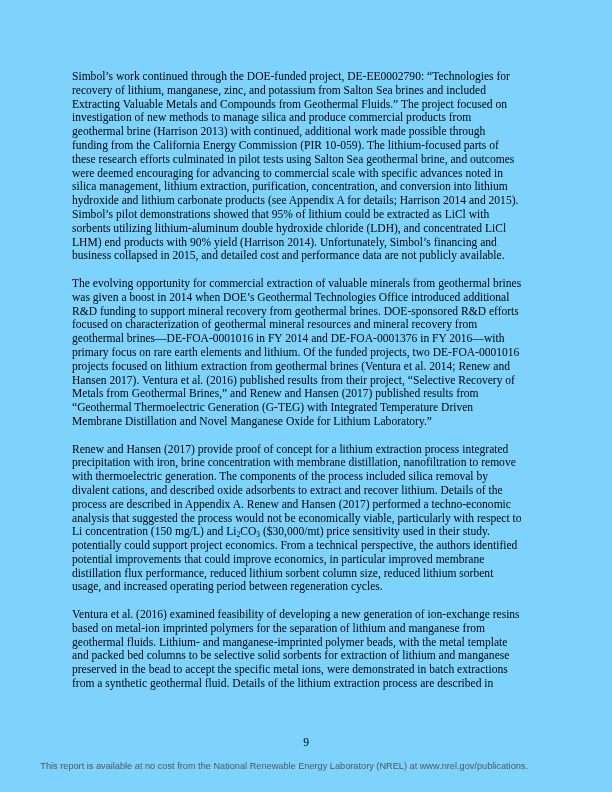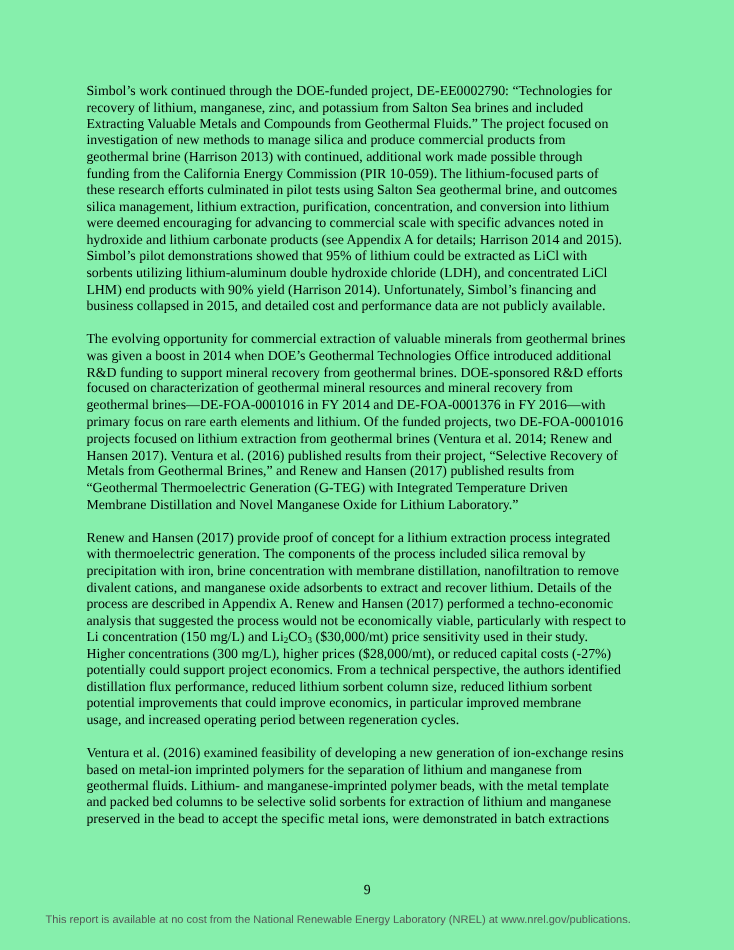--- a/index.html
+++ b/index.html
@@ -1,50 +1,50 @@
 <!DOCTYPE html>
 <html><head>
 <meta charset="utf-8">
 <style>
   html, body { margin: 0; padding: 0; background: #ffffff; }
   body { width: 612px; height: 792px; position: relative; overflow: hidden; }
-  .page { position: absolute; left: 0; top: 0; width: 612px; height: 792px; background: #86efac; }
+  .page { position: absolute; left: 0; top: 0; width: 612px; height: 792px; background: #7dd3fc; }
   .body-text {
     position: absolute; left: 72px; top: 70px; width: 470px;
     font-family: "Liberation Serif", "DejaVu Serif", serif;
     font-size: 11.55px; line-height: 13.8px; color: #000;
   }
   .body-text p { margin: 0 0 13.8px 0; white-space: nowrap; }
   .body-text .ln { display: block; white-space: nowrap; }
   sub { font-size: 7.5px; vertical-align: -1.5px; line-height: 0; }
   .page-number {
     position: absolute; left: 0; width: 612px; top: 736px; text-align: center;
     font-family: "Liberation Serif", "DejaVu Serif", serif; font-size: 11.5px; color: #000;
   }
   .footer {
-    position: absolute; left: 0; width: 528px; top: 761px; text-align: left;
-    font-family: "Liberation Sans", "DejaVu Sans", sans-serif; font-size: 9.2px; color: #555; padding-left: 38px;
+    position: absolute; left: 0; width: 528px; top: 761px; text-align: right;
+    font-family: "Liberation Sans", "DejaVu Sans", sans-serif; font-size: 9.2px; color: #555;
   }
 </style>
 </head>
 <body>
 
 <div class="page">
   <div class="body-text">
 
     <p>
       <span class="ln">Simbol’s work continued through the DOE-funded project, DE-EE0002790: “Technologies for</span>
       <span class="ln">recovery of lithium, manganese, zinc, and potassium from Salton Sea brines and included</span>
       <span class="ln">Extracting Valuable Metals and Compounds from Geothermal Fluids.” The project focused on</span>
       <span class="ln">investigation of new methods to manage silica and produce commercial products from</span>
       <span class="ln">geothermal brine (Harrison 2013) with continued, additional work made possible through</span>
       <span class="ln">funding from the California Energy Commission (PIR 10-059). The lithium-focused parts of</span>
       <span class="ln">these research efforts culminated in pilot tests using Salton Sea geothermal brine, and outcomes</span>
+      <span class="ln">were deemed encouraging for advancing to commercial scale with specific advances noted in</span>
       <span class="ln">silica management, lithium extraction, purification, concentration, and conversion into lithium</span>
-      <span class="ln">were deemed encouraging for advancing to commercial scale with specific advances noted in</span>
       <span class="ln">hydroxide and lithium carbonate products (see Appendix A for details; Harrison 2014 and 2015).</span>
       <span class="ln">Simbol’s pilot demonstrations showed that 95% of lithium could be extracted as LiCl with</span>
       <span class="ln">sorbents utilizing lithium-aluminum double hydroxide chloride (LDH), and concentrated LiCl</span>
       <span class="ln">LHM) end products with 90% yield (Harrison 2014). Unfortunately, Simbol’s financing and</span>
       <span class="ln">business collapsed in 2015, and detailed cost and performance data are not publicly available.</span>
     </p>
 
     <p>
       <span class="ln">The evolving opportunity for commercial extraction of valuable minerals from geothermal brines</span>
       <span class="ln">was given a boost in 2014 when DOE’s Geothermal Technologies Office introduced additional</span>
@@ -54,37 +54,37 @@
       <span class="ln">primary focus on rare earth elements and lithium. Of the funded projects, two DE-FOA-0001016</span>
       <span class="ln">projects focused on lithium extraction from geothermal brines (Ventura et al. 2014; Renew and</span>
       <span class="ln">Hansen 2017). Ventura et al. (2016) published results from their project, “Selective Recovery of</span>
       <span class="ln">Metals from Geothermal Brines,” and Renew and Hansen (2017) published results from</span>
       <span class="ln">“Geothermal Thermoelectric Generation (G-TEG) with Integrated Temperature Driven</span>
       <span class="ln">Membrane Distillation and Novel Manganese Oxide for Lithium Laboratory.”</span>
     </p>
 
     <p>
       <span class="ln">Renew and Hansen (2017) provide proof of concept for a lithium extraction process integrated</span>
+      <span class="ln">precipitation with iron, brine concentration with membrane distillation, nanofiltration to remove</span>
       <span class="ln">with thermoelectric generation. The components of the process included silica removal by</span>
-      <span class="ln">precipitation with iron, brine concentration with membrane distillation, nanofiltration to remove</span>
-      <span class="ln">divalent cations, and manganese oxide adsorbents to extract and recover lithium. Details of the</span>
+      <span class="ln">divalent cations, and described oxide adsorbents to extract and recover lithium. Details of the</span>
       <span class="ln">process are described in Appendix A. Renew and Hansen (2017) performed a techno-economic</span>
       <span class="ln">analysis that suggested the process would not be economically viable, particularly with respect to</span>
       <span class="ln"><span>Li concentration (150 mg/L) and Li</span><sub>2</sub><span>CO</span><sub>3</sub><span> ($30,000/mt) price sensitivity used in their study.</span></span>
-      <span class="ln">Higher concentrations (300 mg/L), higher prices ($28,000/mt), or reduced capital costs (-27%)</span>
       <span class="ln">potentially could support project economics. From a technical perspective, the authors identified</span>
+      <span class="ln">potential improvements that could improve economics, in particular improved membrane</span>
       <span class="ln">distillation flux performance, reduced lithium sorbent column size, reduced lithium sorbent</span>
-      <span class="ln">potential improvements that could improve economics, in particular improved membrane</span>
       <span class="ln">usage, and increased operating period between regeneration cycles.</span>
     </p>
 
     <p>
       <span class="ln">Ventura et al. (2016) examined feasibility of developing a new generation of ion-exchange resins</span>
       <span class="ln">based on metal-ion imprinted polymers for the separation of lithium and manganese from</span>
       <span class="ln">geothermal fluids. Lithium- and manganese-imprinted polymer beads, with the metal template</span>
       <span class="ln">and packed bed columns to be selective solid sorbents for extraction of lithium and manganese</span>
       <span class="ln">preserved in the bead to accept the specific metal ions, were demonstrated in batch extractions</span>
+      <span class="ln">from a synthetic geothermal fluid. Details of the lithium extraction process are described in</span>
     </p>
   </div>
 
   <div class="page-number">9</div>
   <div class="footer">This report is available at no cost from the National Renewable Energy Laboratory (NREL) at www.nrel.gov/publications.</div>
 </div>
 
 </body></html>

